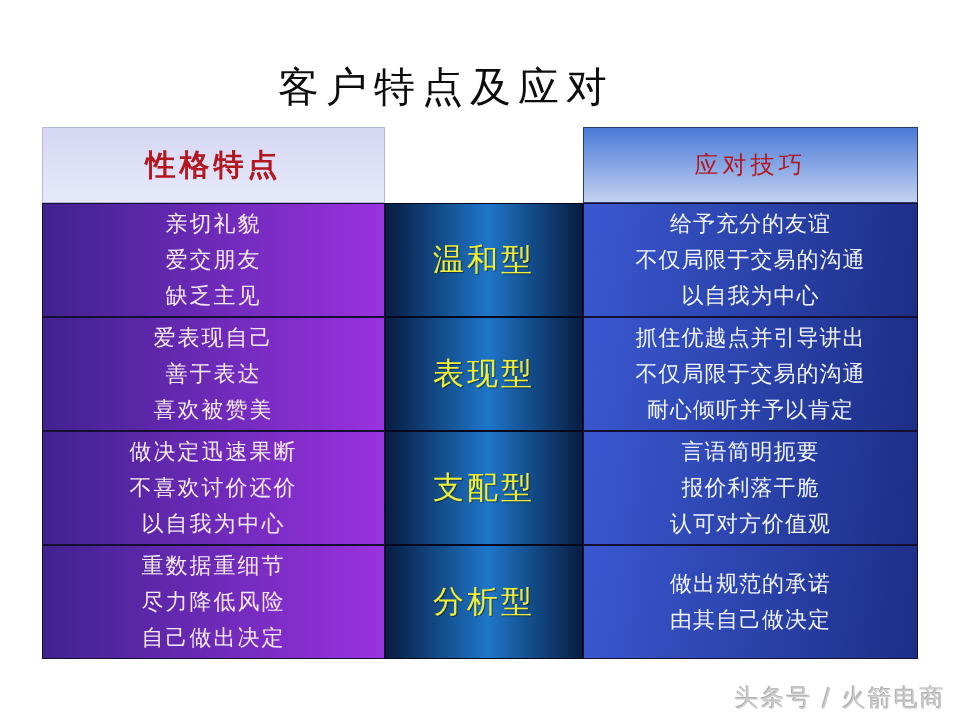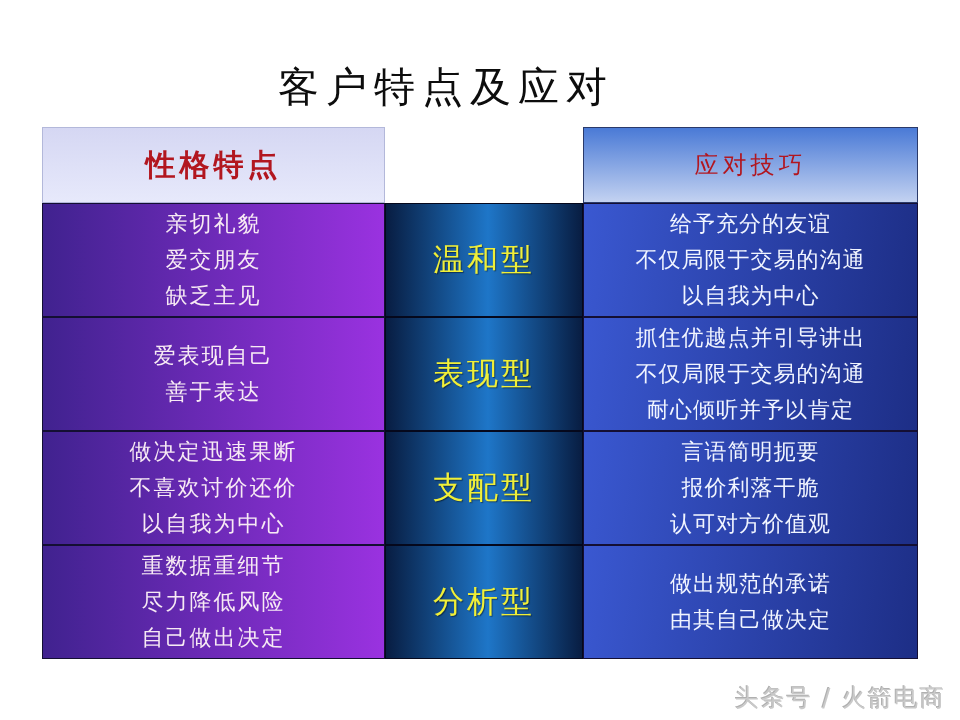--- a/index.html
+++ b/index.html
@@ -90,20 +90,21 @@
     <div class="cell type-cell">温和型</div>
     <div class="cell tips-cell">
       <div class="line">给予充分的友谊</div>
       <div class="line">不仅局限于交易的沟通</div>
       <div class="line">以自我为中心</div>
     </div>
 
     <div class="cell traits-cell">
       <div class="line">爱表现自己</div>
       <div class="line">善于表达</div>
+      <div class="line">喜欢被赞美</div>
     </div>
     <div class="cell type-cell">表现型</div>
     <div class="cell tips-cell">
       <div class="line">抓住优越点并引导讲出</div>
       <div class="line">不仅局限于交易的沟通</div>
       <div class="line">耐心倾听并予以肯定</div>
     </div>
 
     <div class="cell traits-cell">
       <div class="line">做决定迅速果断</div>

